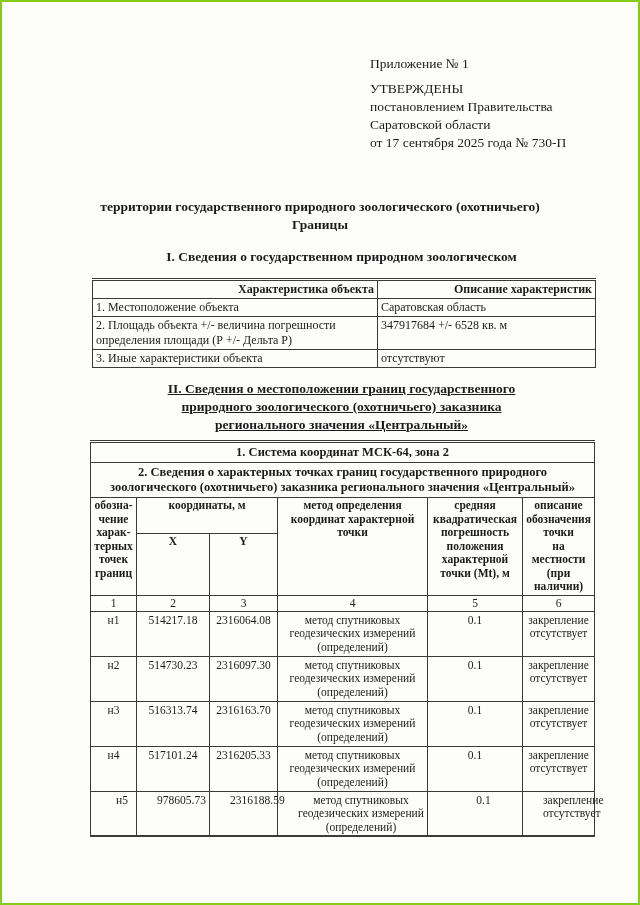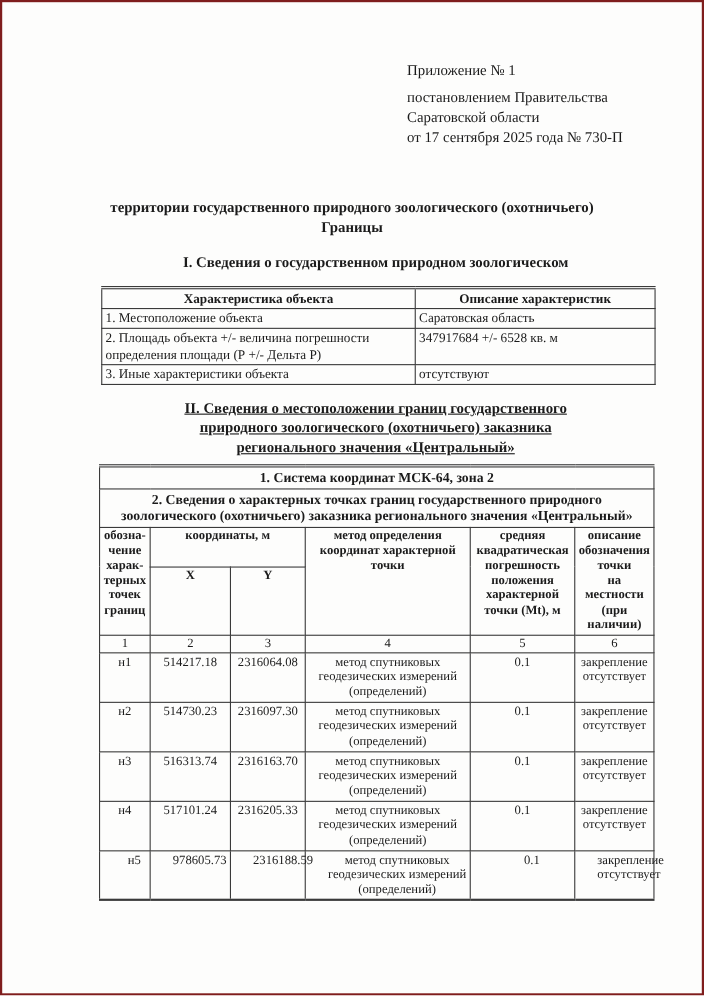--- a/index.html
+++ b/index.html
@@ -2,21 +2,21 @@
 <html lang="ru"><head>
 <meta charset="utf-8">
 <style>
   html, body { margin: 0; padding: 0; background: #ffffff; }
   .page {
     position: relative;
     width: 640px;
     height: 905px;
     box-sizing: border-box;
     background: #fdfdfc;
-    border: 2px solid #7f1d1d;
+    border: 2px solid #84cc16;
     overflow: hidden;
     font-family: "Liberation Serif", "DejaVu Serif", serif;
     color: #1b1b1b;
   }
   .appendix {
     margin: 53px 0 0 368px;
     font-size: 13.5px;
     line-height: 18px;
   }
   .approval {
@@ -45,21 +45,21 @@
   td { border: 1px solid #3a3a3a; padding: 1px 3px; box-sizing: border-box; }
 
   
   .t1 {
     margin: 12px 0 0 90px;
     width: 503px;
     font-size: 12px;
     line-height: 15px;
   }
   .t1 tr:first-child td { border-top: 3px double #3a3a3a; }
-  .t1 .t1-hdr td { font-weight: bold; text-align: center; height: 17px; }
+  .t1 .t1-hdr td { font-weight: bold; text-align: right; height: 17px; }
   .t1 td.c1 { width: 285px; }
   .t1 td.c2 { width: 218px; }
   .t1 .preline { white-space: pre-line; }
   .t1 td { vertical-align: top; }
 
   
   .t2 {
     margin: 6px 0 0 88px;
     width: 504px;
     font-size: 11.5px;
@@ -86,20 +86,21 @@
   .t2 col.c-desc { width: 72px; }
 </style>
 </head>
 <body>
 
 <div class="page">
 
   <div class="appendix">Приложение № 1</div>
 
   <div class="approval">
+    <div>УТВЕРЖДЕНЫ</div>
     <div>постановлением Правительства</div>
     <div>Саратовской области</div>
     <div>от 17 сентября 2025 года № 730-П</div>
   </div>
 
   <div class="doc-title">
     <div>территории государственного природного зоологического (охотничьего)</div>
     <div>Границы</div>
   </div>
 

